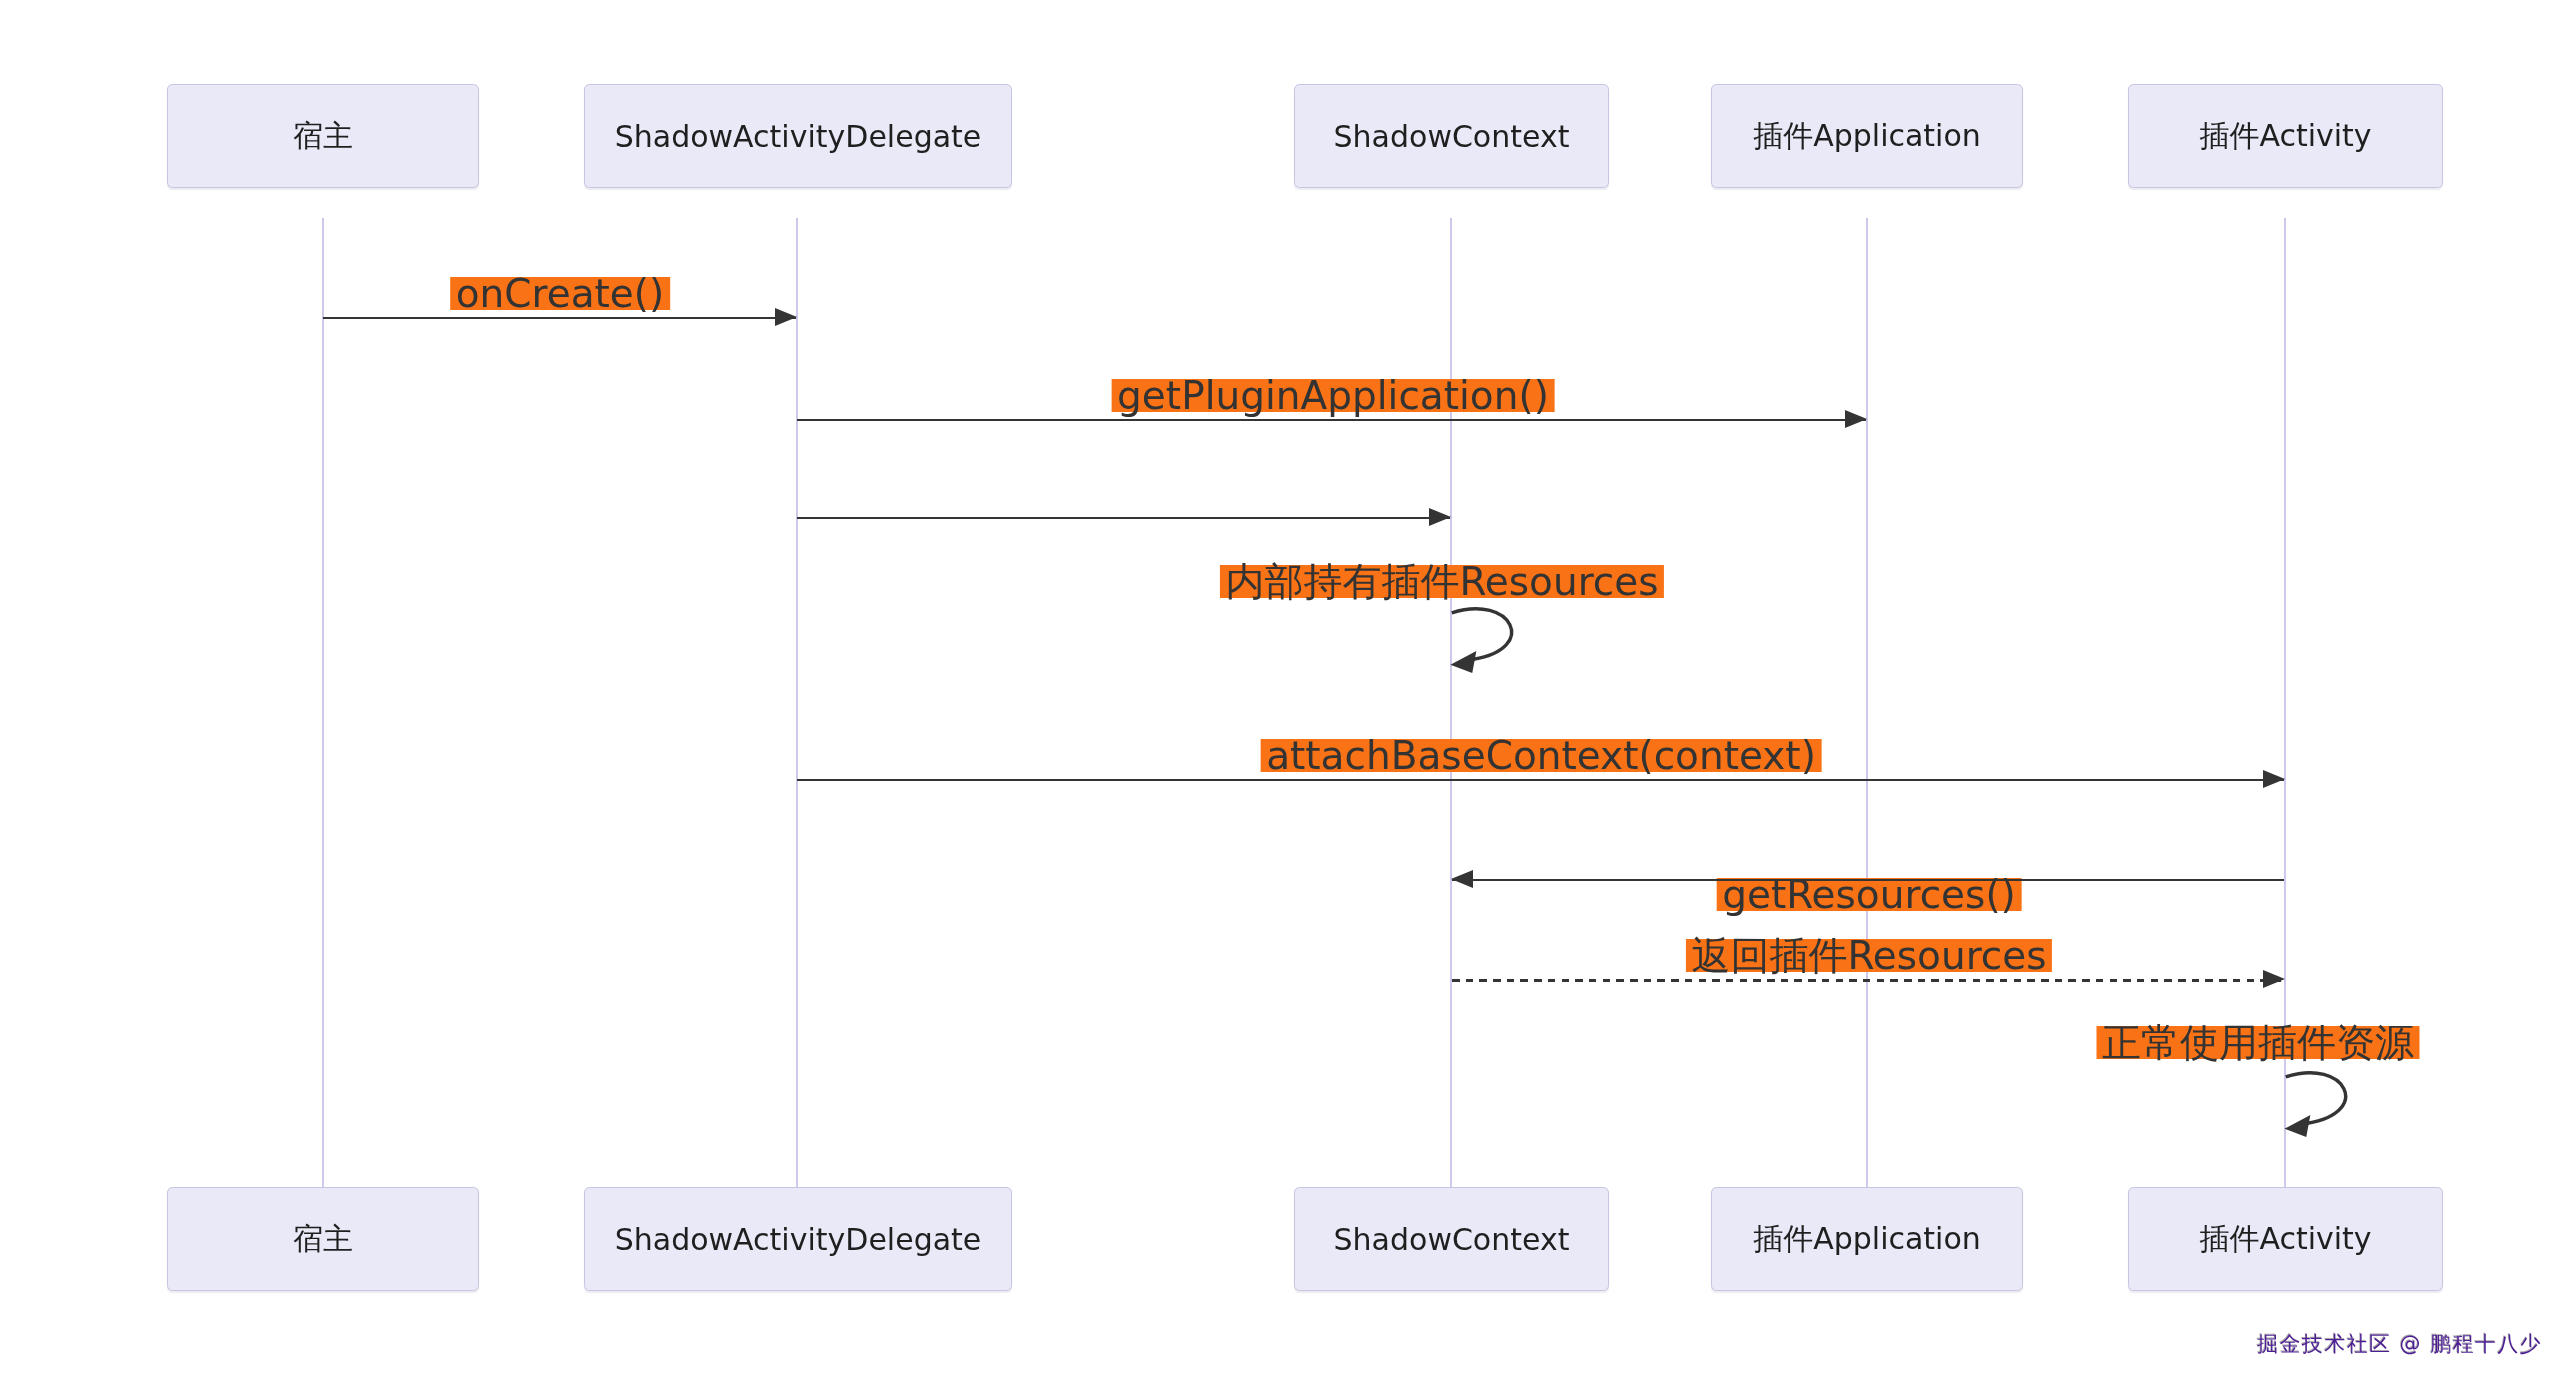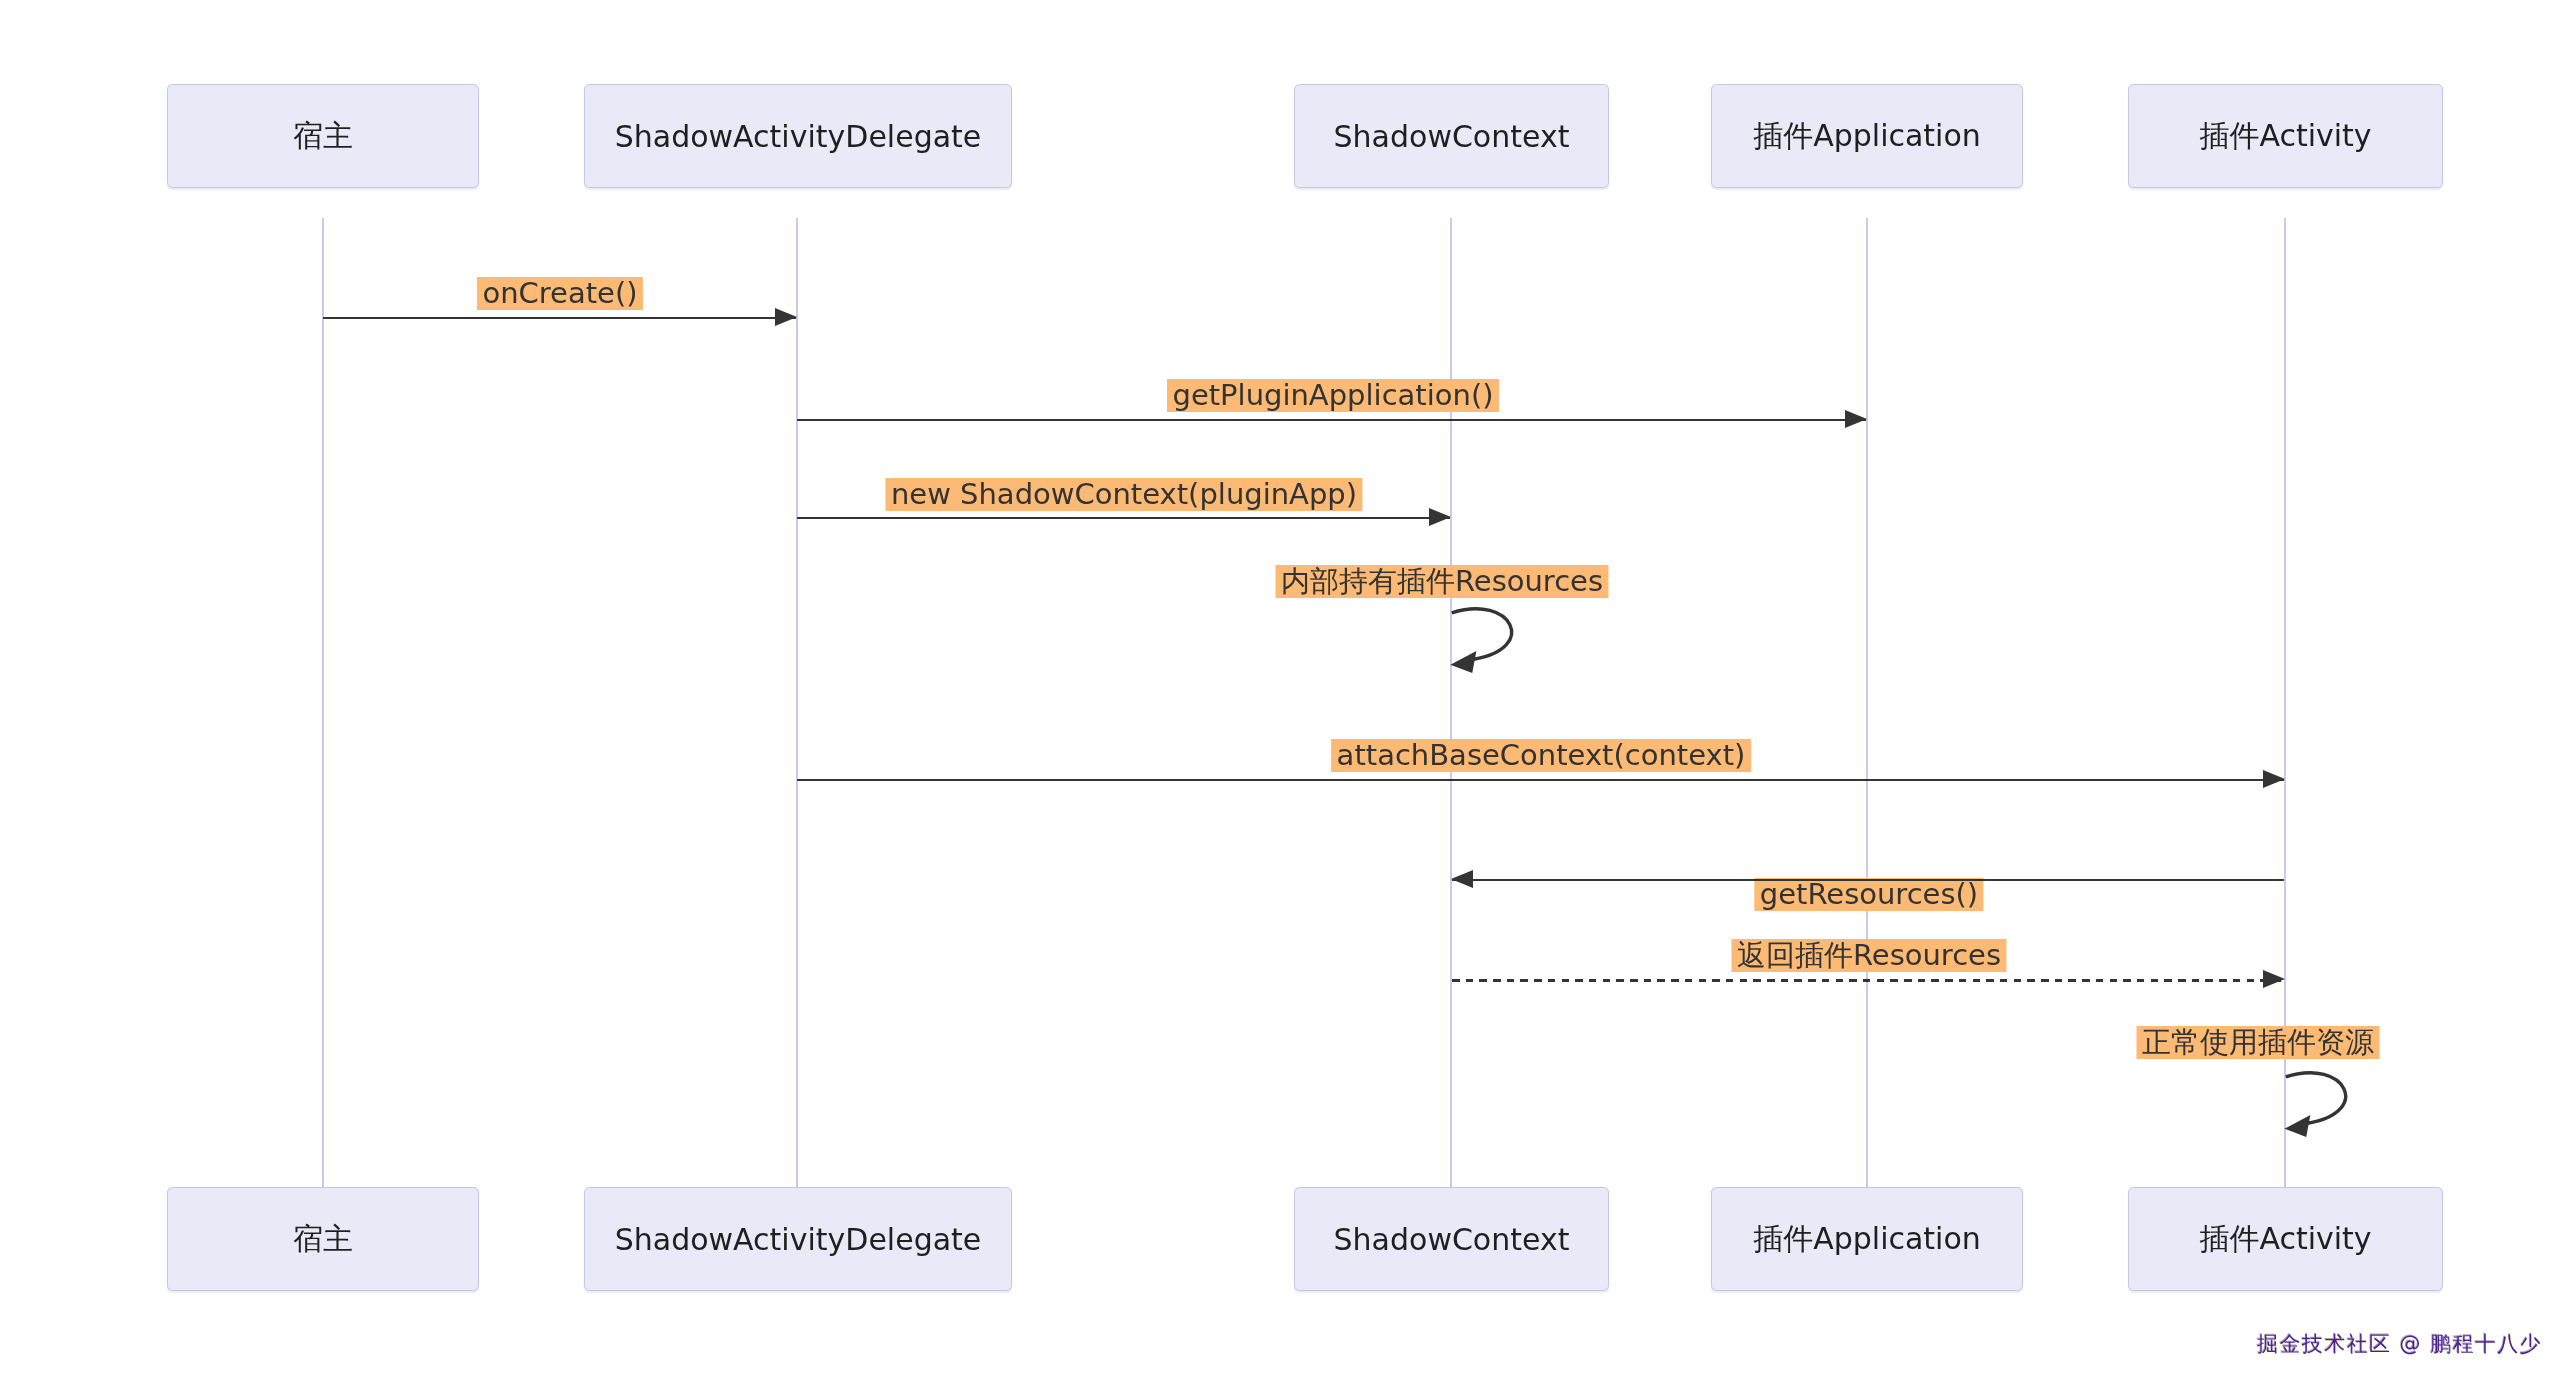--- a/index.html
+++ b/index.html
@@ -29,25 +29,25 @@
   .lifeline {
     position: absolute;
     width: 2.1px;
     top: 218px;
     height: 969px;
     background: #cfc8ec;
   }
   .msg-label {
     position: absolute;
     transform: translateX(-50%);
-    font-size: 29px;
+    font-size: 39px;
     line-height: 33px;
     color: #333333;
     white-space: nowrap;
-    background: #fdba74;
+    background: #f97316;
     padding: 0 5.5px;
   }
   .arrow {
     position: absolute;
     height: 0;
     border-top: 2.7px solid #343434;
   }
   .arrow.head-r::after {
     content: '';
     position: absolute;
@@ -132,21 +132,20 @@
   <div class="actor-box" style="left:2128px; top:1187px; width:315px;">
     <span>插件Activity</span>
   </div>
 
   <div class="msg-label" style="left:560px; top:277px;">onCreate()</div>
   <div class="arrow head-r" style="left:323px; top:317px; width:473px;"></div>
 
   <div class="msg-label" style="left:1333px; top:379px;">getPluginApplication()</div>
   <div class="arrow head-r" style="left:797px; top:419px; width:1069px;"></div>
 
-  <div class="msg-label" style="left:1124px; top:478px;">new ShadowContext(pluginApp)</div>
   <div class="arrow head-r" style="left:797px; top:517px; width:653px;"></div>
 
   <div class="msg-label" style="left:1442px; top:565px;">内部持有插件Resources</div>
   <svg class="self-loop" style="left:1449px; top:603px;" viewBox="0 0 136 112">
     <path d="M 4 14 C 92 -14, 132 66, 36 82" stroke="#343434" stroke-width="5" fill="none"></path>
     <polygon points="2,90 40,70 34,102" fill="#343434"></polygon>
   </svg>
 
   <div class="msg-label" style="left:1541px; top:739px;">attachBaseContext(context)</div>
   <div class="arrow head-r" style="left:797px; top:779px; width:1487px;"></div>

